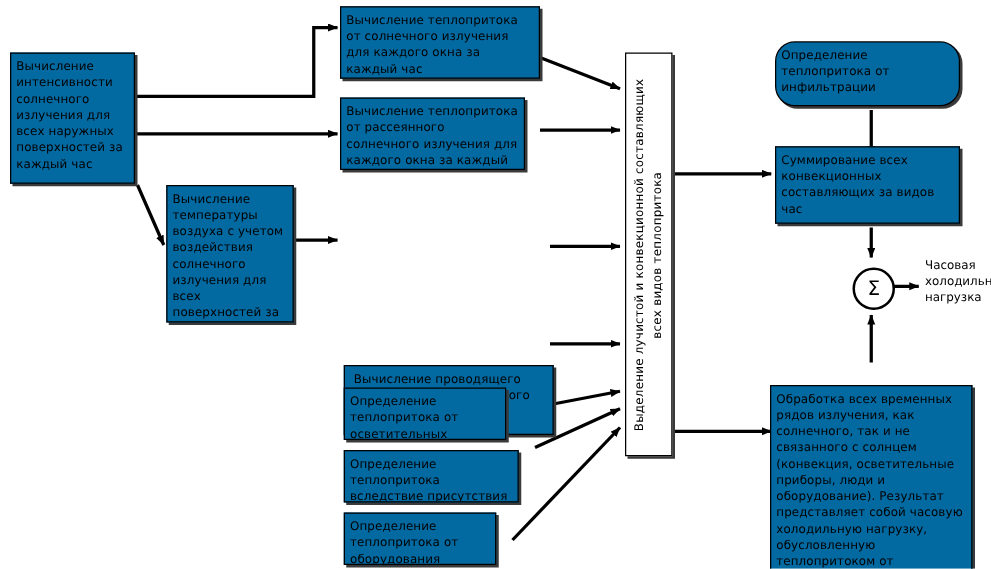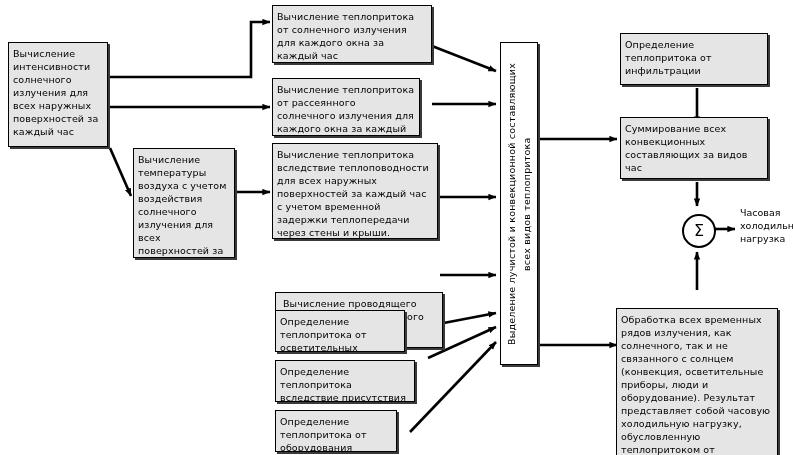--- a/index.html
+++ b/index.html
@@ -16,21 +16,21 @@
   }
   svg#wires{
     position:absolute;
     left:0; top:0;
     width:793px; height:455px;
     pointer-events:none;
   }
   .node{
     position:absolute;
     box-sizing:border-box;
-    background:#e5e5e5;
+    background:#0369a1;
     border:1px solid #000000;
     box-shadow:2px 2px 0 0 #3a3a3a;
     color:#000000;
     font-size:9.5px;
     line-height:13px;
     letter-spacing:.1px;
     padding:4px 4px 3px 4px;
     overflow:hidden;
     z-index:2;
   }
@@ -136,23 +136,20 @@
   </div>
 
   <div class="node" style="left:272px; top:5px; width:160px; height:58px;">
     <span>Вычисление теплопритока от солнечного излучения для каждого окна за каждый час</span>
   </div>
 
   <div class="node" style="left:272px; top:78px; width:148px; height:58px;">
     <span>Вычисление теплопритока от рассеянного солнечного излучения для каждого окна за каждый час</span>
   </div>
 
-  <div class="node" style="left:272px; top:143px; width:166px; height:96px;">
-    <span>Вычисление теплопритока вследствие теплоповодности для всех наружных поверхностей за каждый час с учетом временной задержки теплопередачи через стены и крыши.</span>
-  </div>
 
   <div class="node pad-more" style="left:275px; top:248px; width:168px; height:56px;margin-top:44px;">
     <span>Вычисление проводящего теплопритока для каждого окна за каждый час</span>
   </div>
 
   <div class="node" style="left:275px; top:310px; width:130px; height:42px;">
     <span>Определение теплопритока от осветительных приборов</span>
   </div>
 
   <div class="node" style="left:275px; top:360px; width:140px; height:42px;">
@@ -160,21 +157,21 @@
   </div>
 
   <div class="node" style="left:275px; top:410px; width:122px; height:42px;">
     <span>Определение теплопритока от оборудования</span>
   </div>
 
   <div class="vnode" style="left:500px; top:42px; width:38px; height:323px;">
     <span class="vtext">Выделение лучистой и конвекционной составляющих всех видов теплопритока</span>
   </div>
 
-  <div class="node" style="left:620px; top:33px; width:148px; height:52px;">
+  <div class="node" style="left:620px; top:33px; width:148px; height:52px;border-radius:16px;">
     <span>Определение теплопритока от инфильтрации</span>
   </div>
 
   <div class="node" style="left:620px; top:117px; width:148px; height:62px;">
     <span>Суммирование всех конвекционных составляющих за видов час</span>
   </div>
 
   <div class="sumnode" style="left:682px; top:214px;">
     <span>Σ</span>
   </div>

